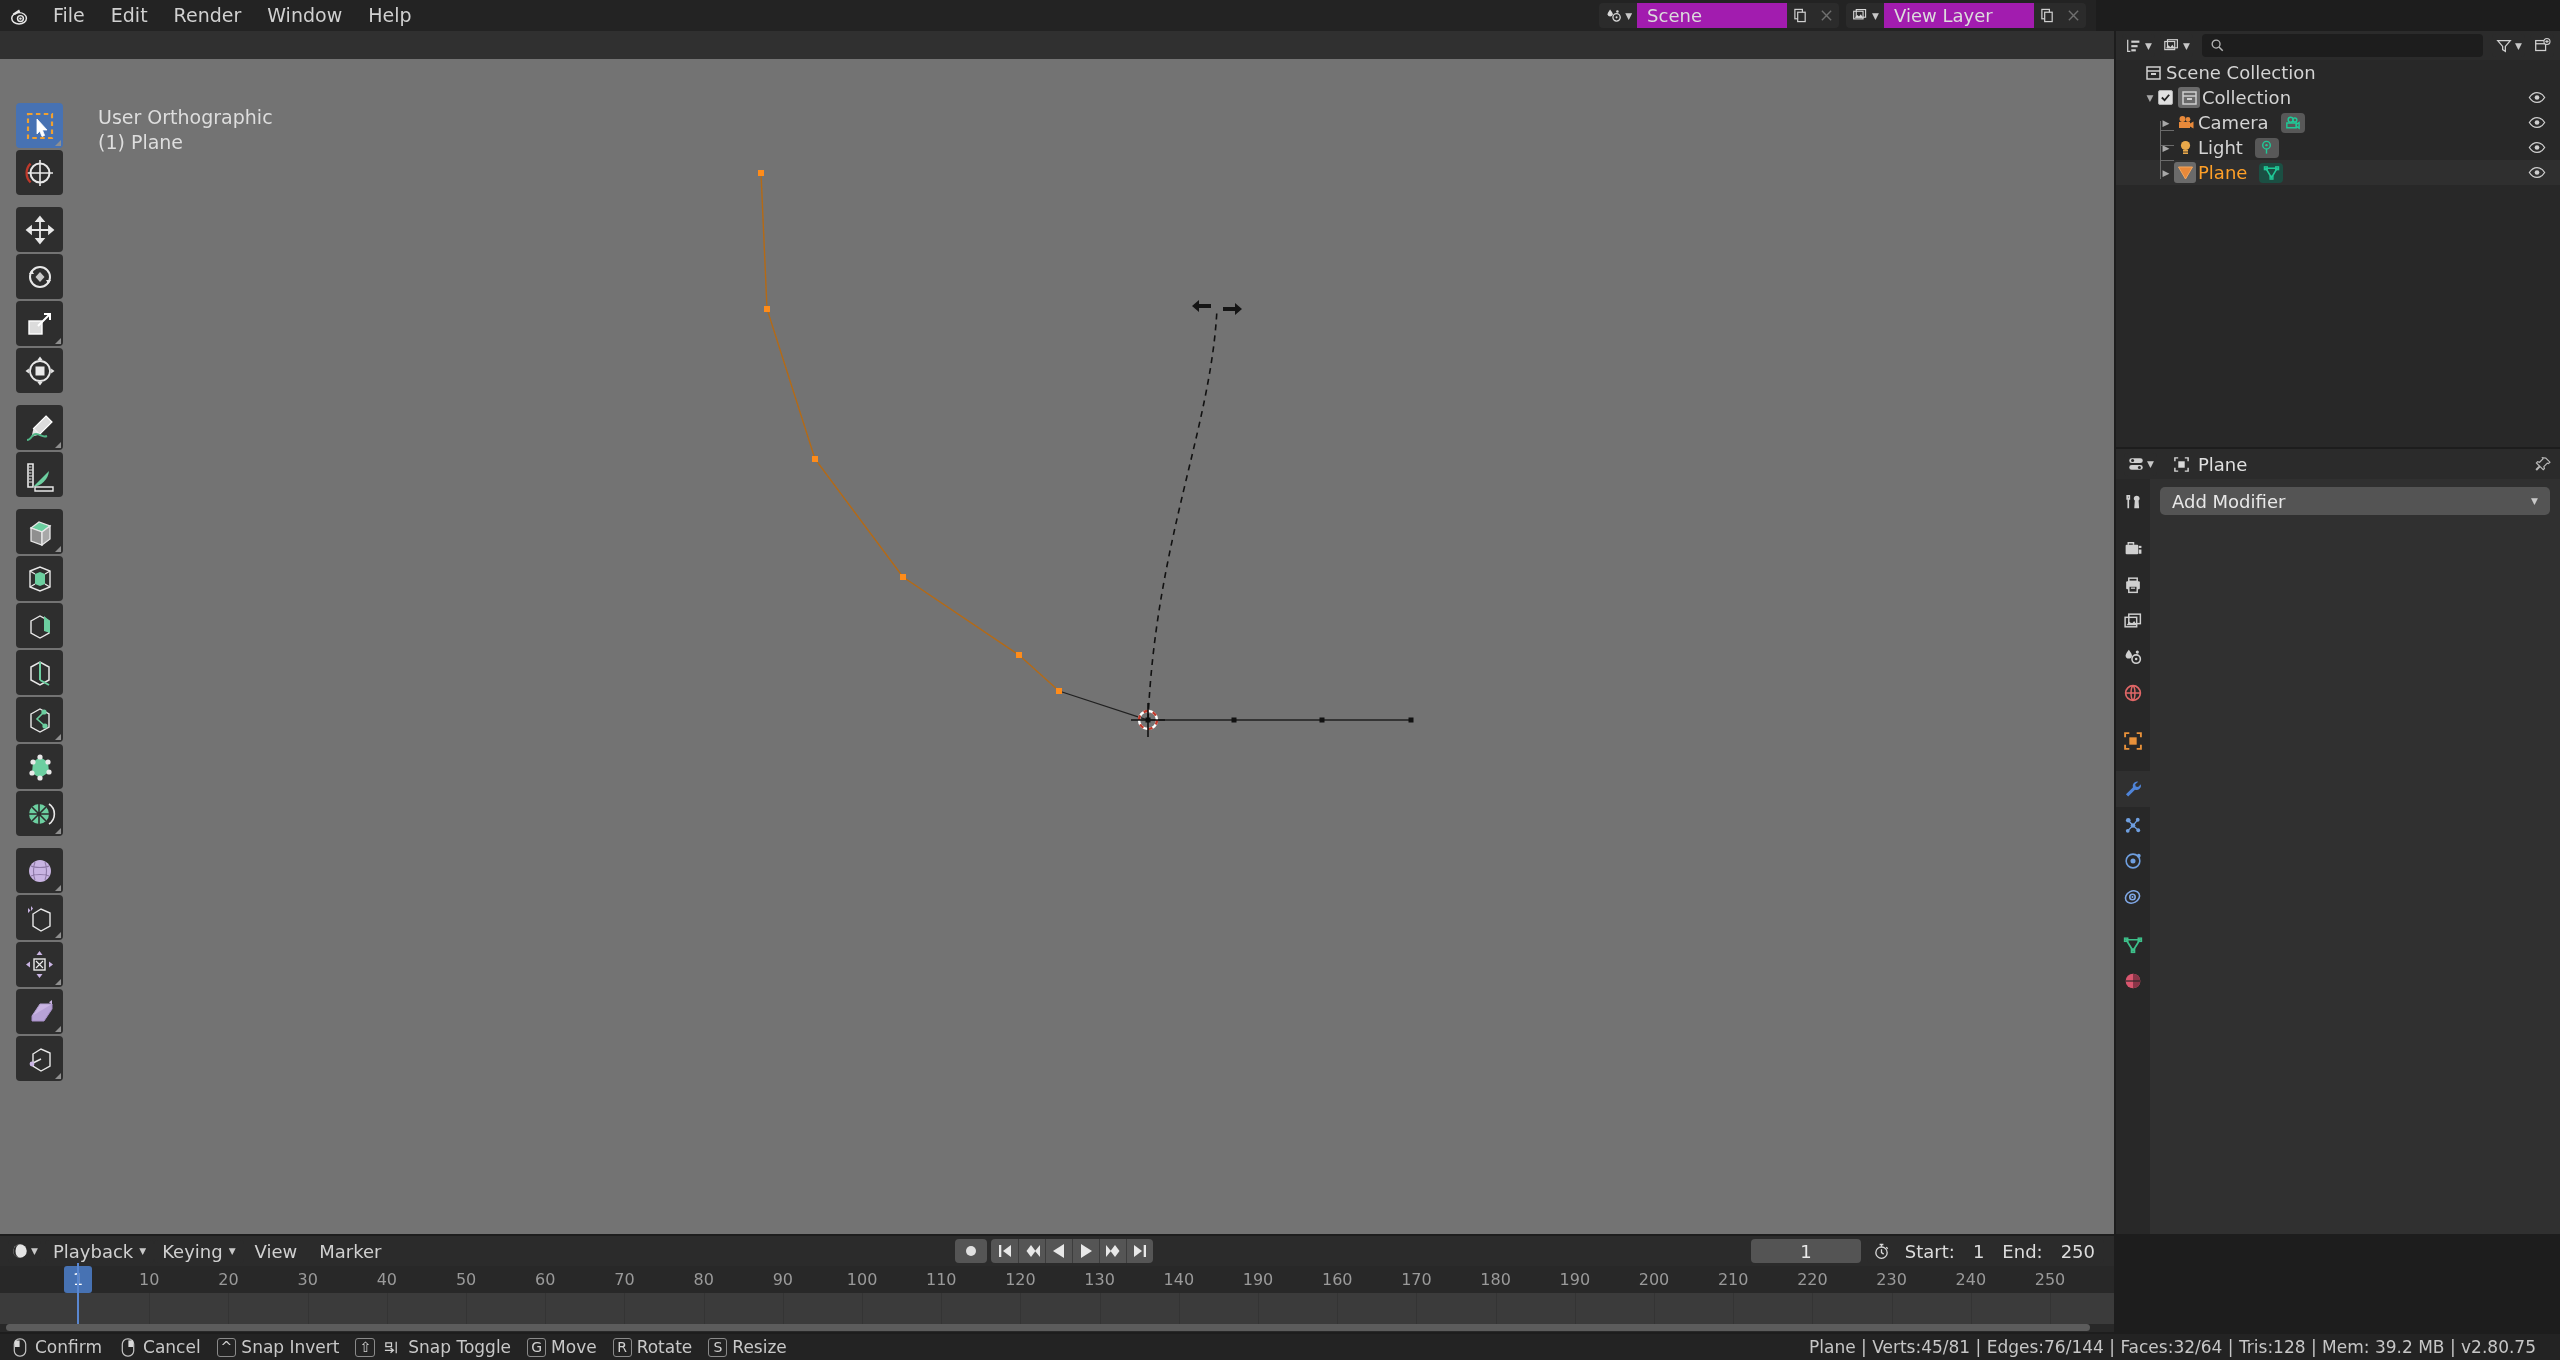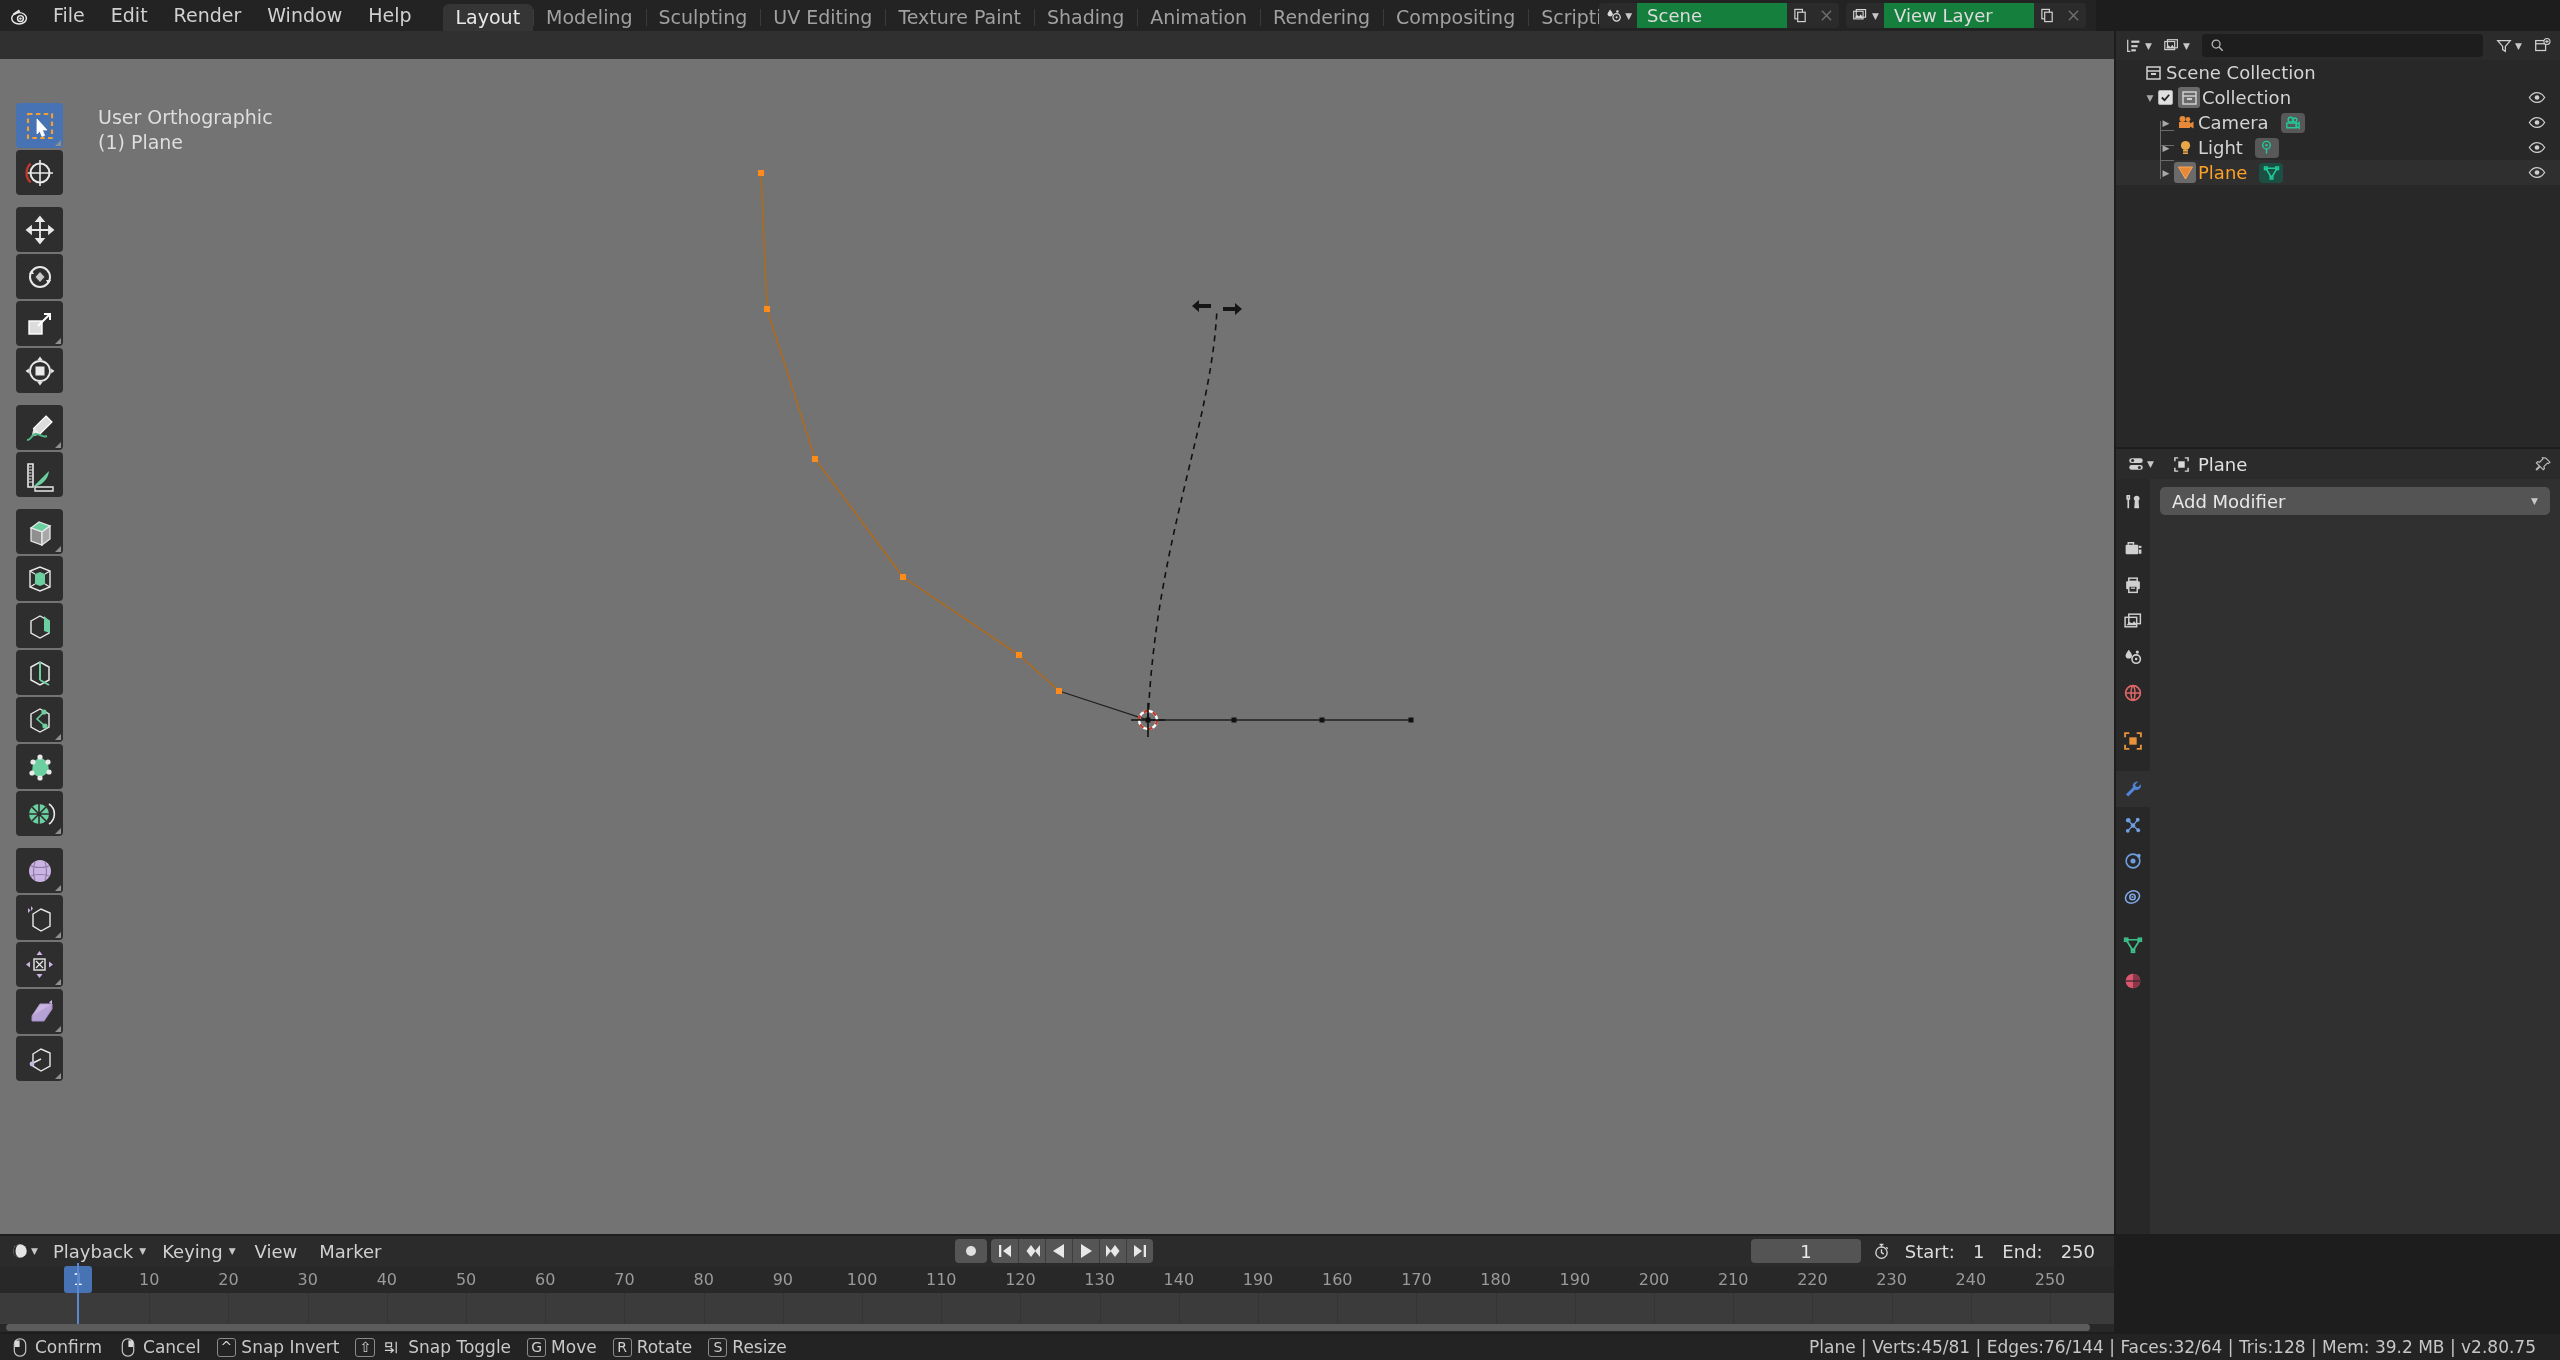--- a/index.html
+++ b/index.html
@@ -35,21 +35,21 @@
   .ws-tab.active { background: #353535; color: #e8e8e8; }
   .ws-plus { height: 27px; line-height: 24px; padding: 0 12px; font-size: 22px; color: #a0a0a0; }
 
   #scene-block { position: absolute; right: 10px; top: 3px; display: flex; align-items: center; gap: 7px; }
   .id-widget { display: flex; align-items: center; height: 25px; }
   .id-pre {
     background: #2b2b2b; border-radius: 4px 0 0 4px; height: 25px; display: flex;
     align-items: center; padding: 0 5px 0 6px; gap: 3px;
   }
   .id-name {
-    background: #15803d; height: 25px; display: flex; align-items: center;
+    background: #a21caf; height: 25px; display: flex; align-items: center;
     padding: 0 10px; font-size: 18px; color: #dcdcdc; min-width: 150px;
   }
   .id-btn {
     background: #2b2b2b; height: 25px; width: 26px; display: flex;
     align-items: center; justify-content: center;
   }
   .id-btn.last { border-radius: 0 4px 4px 0; }
   .chev { font-size: 9px; color: #c8c8c8; }
 
   
@@ -241,33 +241,20 @@
       <circle cx="12.5" cy="14.8" r="1.3" fill="#e8e8e8"></circle>
       <path d="M4 9.5l7-4.5 1.2 2.3L6.5 11z" fill="#e8e8e8"></path>
     </svg>
   </div>
   <div id="main-menus" style="display: flex;">
       <div class="menu-item">File</div>
       <div class="menu-item">Edit</div>
       <div class="menu-item">Render</div>
       <div class="menu-item">Window</div>
       <div class="menu-item">Help</div>
-    </div>
-  <div id="workspace-tabs">
-      <div class="ws-tab active">Layout</div>
-      <div class="ws-tab">Modeling</div>
-      <div class="ws-tab">Sculpting</div>
-      <div class="ws-tab">UV Editing</div>
-      <div class="ws-tab">Texture Paint</div>
-      <div class="ws-tab">Shading</div>
-      <div class="ws-tab">Animation</div>
-      <div class="ws-tab">Rendering</div>
-      <div class="ws-tab">Compositing</div>
-      <div class="ws-tab">Scripting</div>
-      <div class="ws-plus">+</div>
     </div>
 
   <div id="scene-block">
     <div class="id-widget">
       <div class="id-pre">
         <svg width="17" height="17" viewBox="0 0 20 20">
           <path d="M6 3c1.8 2.2 3.2 4.3 3.2 5.7A3.2 3.2 0 0 1 3 8.7C3 7.3 4.3 5.2 6 3z" fill="#d8d8d8"></path>
           <circle cx="13.6" cy="12.2" r="4.3" fill="none" stroke="#d8d8d8" stroke-width="1.5"></circle>
           <circle cx="13.6" cy="12.2" r="1.2" fill="#d8d8d8"></circle>
           <circle cx="14.6" cy="5.2" r="1.5" fill="#d8d8d8"></circle>

